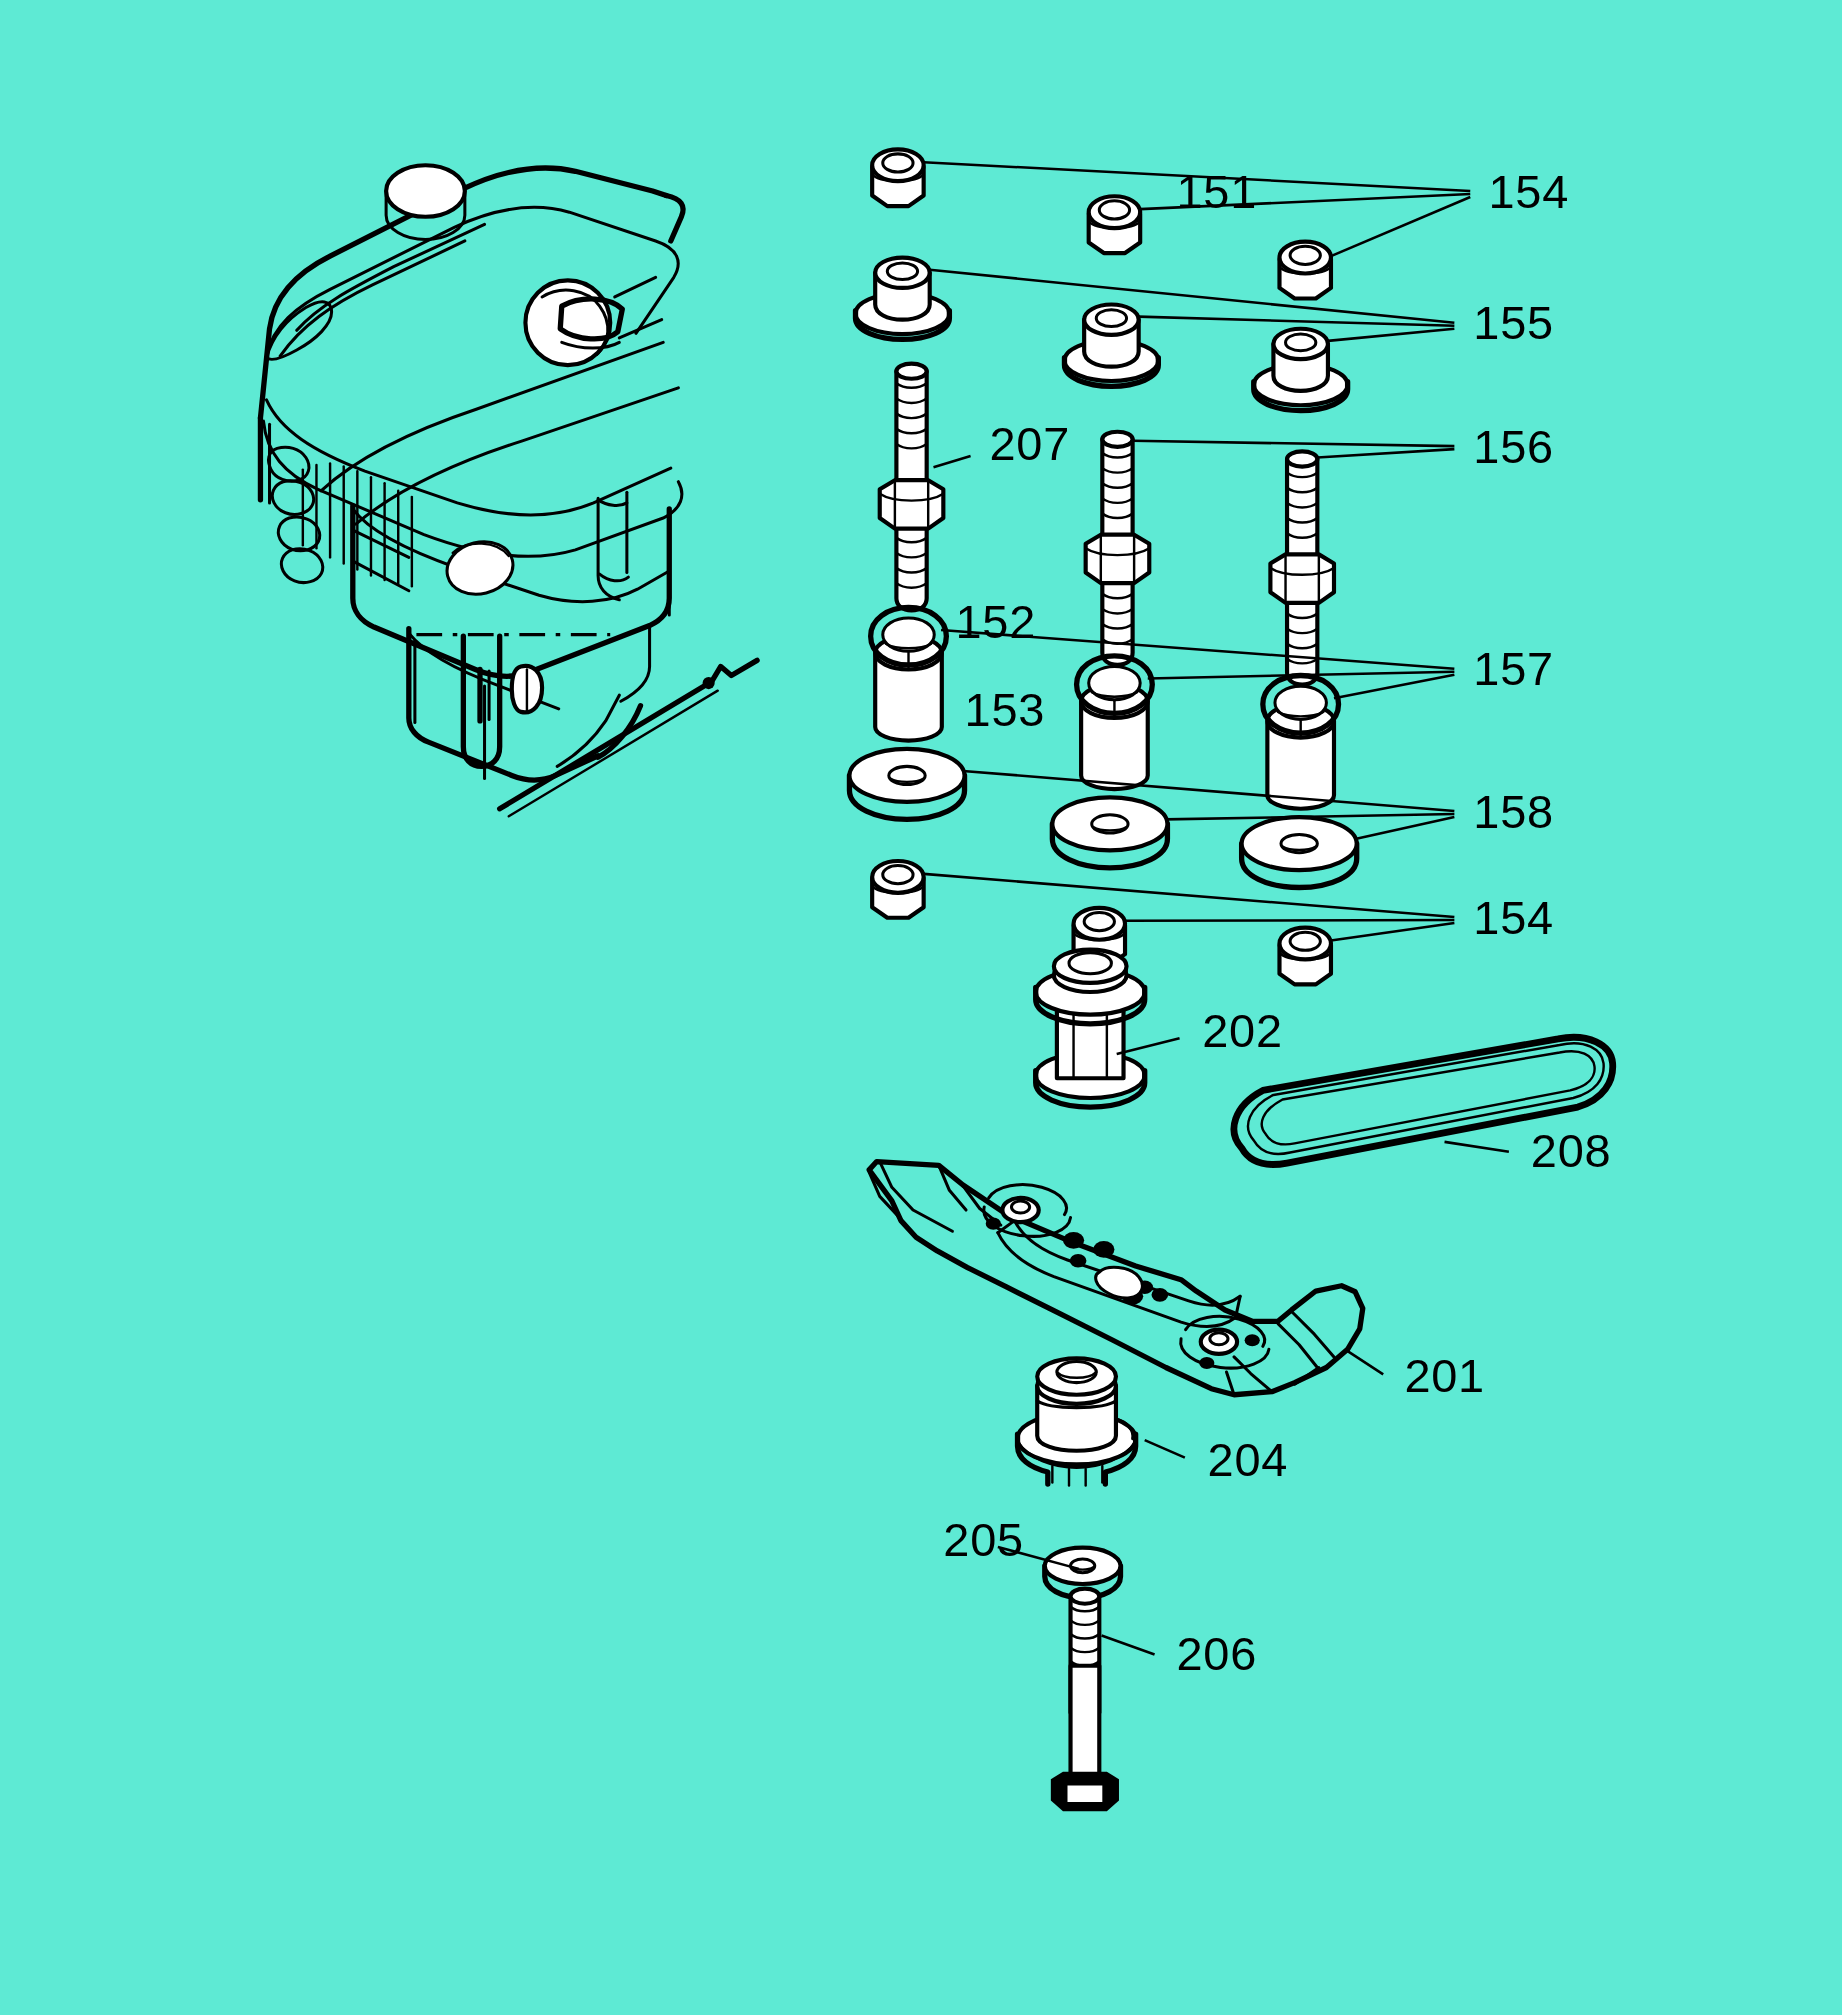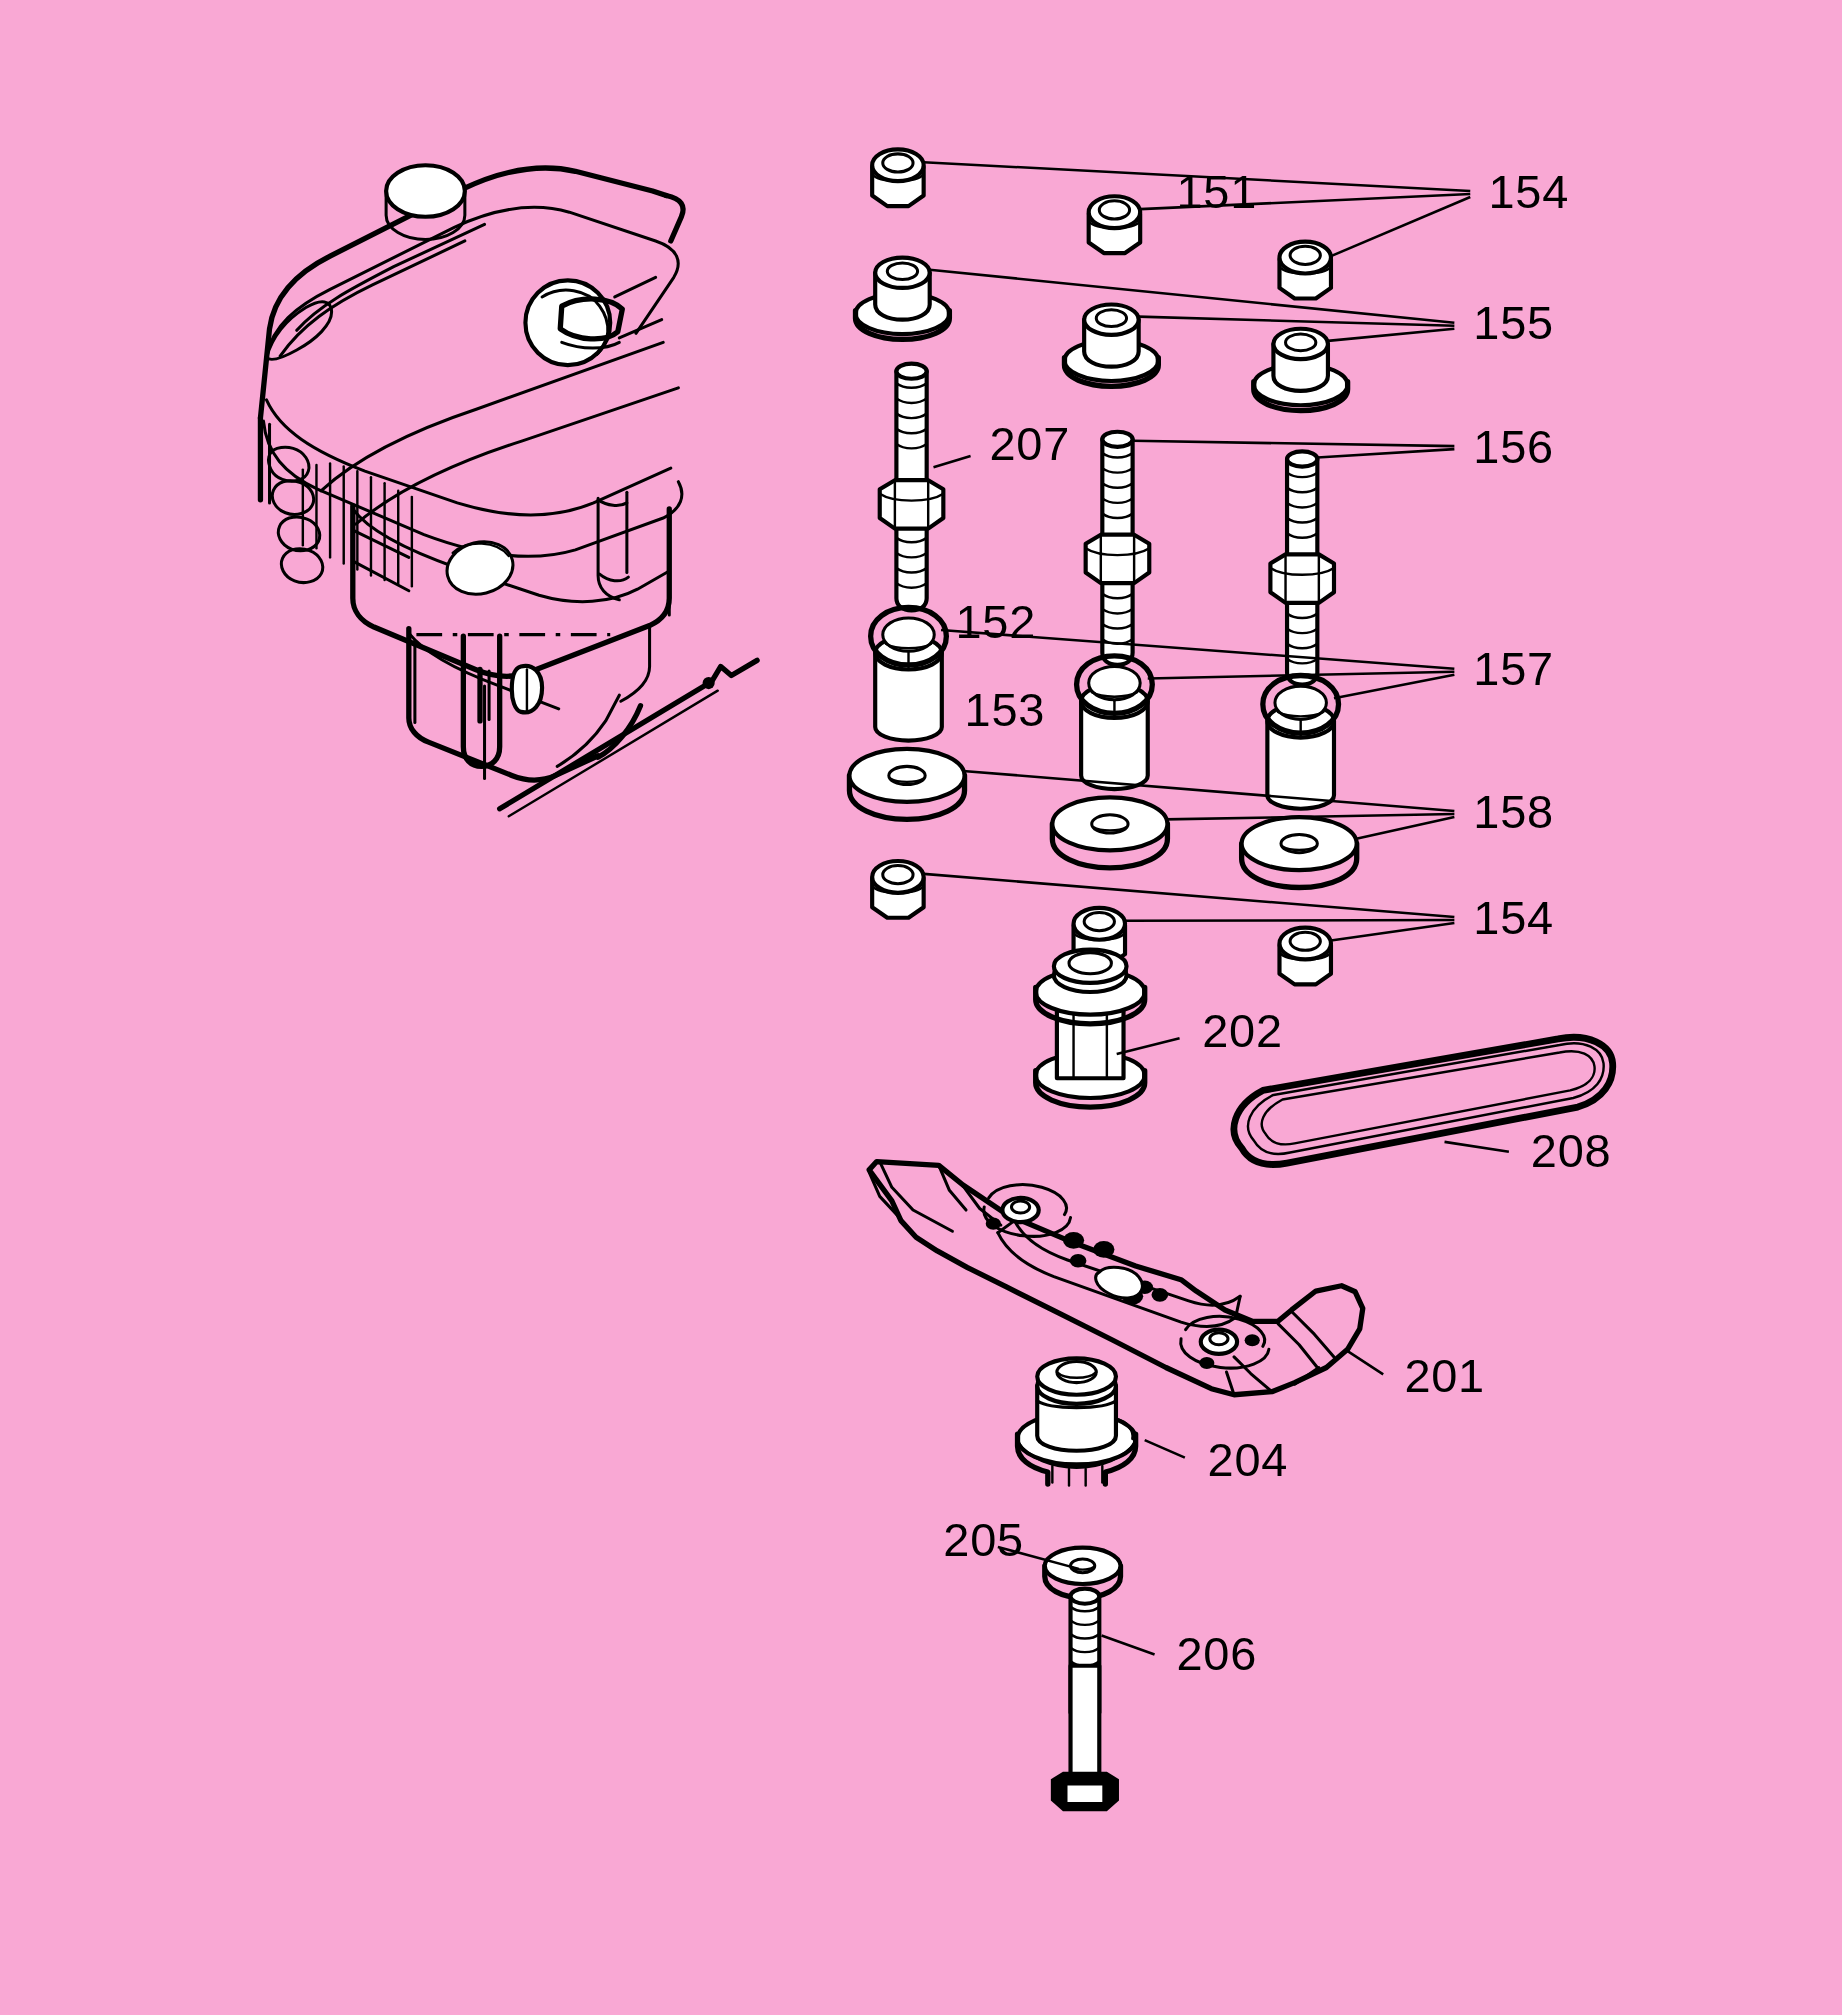--- a/index.html
+++ b/index.html
@@ -1,17 +1,17 @@
 <!DOCTYPE html>
 <html style="font-size:12px"><head>
 <meta charset="utf-8">
 <style>
   html,body{margin:0;padding:0;background:#fff;}
   body{font-family:"Liberation Sans",sans-serif;}
-  #sheet{position:relative;width:1842px;height:2015px;background:#f9a8d4;overflow:hidden;}
+  #sheet{position:relative;width:1842px;height:2015px;background:#5eead4;overflow:hidden;}
   #sheet svg{display:block;width:1842px;height:2015px;}
   .ln{fill:none;stroke:#000;stroke-width:4;stroke-linecap:round;stroke-linejoin:round;}
   .ln-thin{fill:none;stroke:#000;stroke-width:3.2;stroke-linecap:round;stroke-linejoin:round;}
   .ln-hvy{fill:none;stroke:#000;stroke-width:7;stroke-linecap:round;stroke-linejoin:round;}
   .ln-hvy2{fill:none;stroke:#000;stroke-width:9;stroke-linecap:round;stroke-linejoin:round;}
   .fillw{fill:#fff;stroke:#000;stroke-width:4;stroke-linejoin:round;}
   .fillw-t{fill:#fff;stroke:#000;stroke-width:5.5;stroke-linejoin:round;}
   .fillk{fill:#000;stroke:none;}
   .lead{fill:none;stroke:#000;stroke-width:3.4;stroke-linecap:butt;}
   .dash{fill:none;stroke:#000;stroke-width:4;stroke-dasharray:34 14 6 14;}

